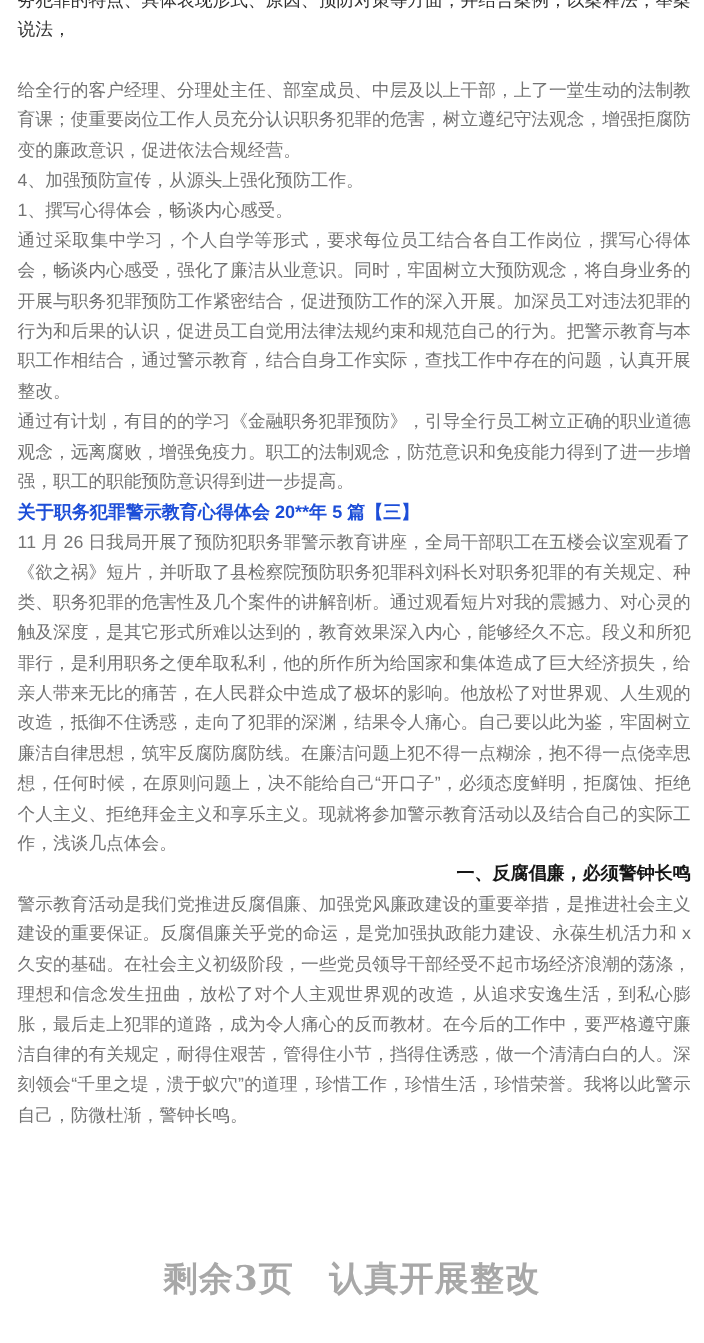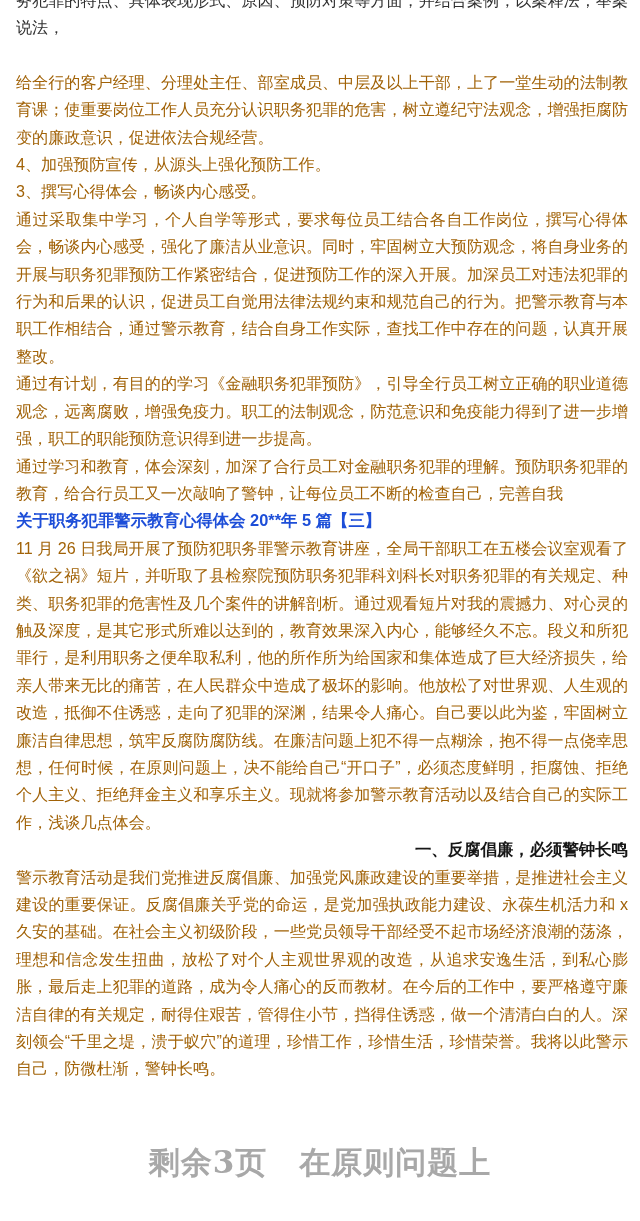--- a/index.html
+++ b/index.html
@@ -27,21 +27,21 @@
     width: 640px;
     padding: 0 12px 0 16px;
     box-sizing: border-box;
     
     margin-top: -13px;
   }
   .para {
     margin: 0;
     font-size: 16.1px;
     line-height: 27.4px;
-    color: #a16207;
+    color: #737373;
     text-align: justify;
     text-justify: inter-character;
     letter-spacing: 0px;
     word-break: break-all;
     font-weight: 400;
   }
   .para.clipped-top {
     color: #2f2f2f;
   }
   .spacer {
@@ -98,29 +98,28 @@
 </head>
 <body>
 
 <div id="page">
 
   <div id="doc">
       <p class="para clipped-top">务犯罪的特点、具体表现形式、原因、预防对策等方面，并结合案例，以案释法，举案说法，</p>
       <div class="spacer"></div>
       <p class="para">给全行的客户经理、分理处主任、部室成员、中层及以上干部，上了一堂生动的法制教育课；使重要岗位工作人员充分认识职务犯罪的危害，树立遵纪守法观念，增强拒腐防变的廉政意识，促进依法合规经营。</p>
       <p class="para">4、加强预防宣传，从源头上强化预防工作。</p>
-      <p class="para">3、撰写心得体会，畅谈内心感受。</p>
+      <p class="para">1、撰写心得体会，畅谈内心感受。</p>
       <p class="para">通过采取集中学习，个人自学等形式，要求每位员工结合各自工作岗位，撰写心得体会，畅谈内心感受，强化了廉洁从业意识。同时，牢固树立大预防观念，将自身业务的开展与职务犯罪预防工作紧密结合，促进预防工作的深入开展。加深员工对违法犯罪的行为和后果的认识，促进员工自觉用法律法规约束和规范自己的行为。把警示教育与本职工作相结合，通过警示教育，结合自身工作实际，查找工作中存在的问题，认真开展整改。</p>
       <p class="para">通过有计划，有目的的学习《金融职务犯罪预防》，引导全行员工树立正确的职业道德观念，远离腐败，增强免疫力。职工的法制观念，防范意识和免疫能力得到了进一步增强，职工的职能预防意识得到进一步提高。</p>
-      <p class="para">通过学习和教育，体会深刻，加深了合行员工对金融职务犯罪的理解。预防职务犯罪的教育，给合行员工又一次敲响了警钟，让每位员工不断的检查自己，完善自我</p>
       <p class="heading">关于职务犯罪警示教育心得体会 20**年 5 篇【三】</p>
       <p class="para">11 月 26 日我局开展了预防犯职务罪警示教育讲座，全局干部职工在五楼会议室观看了《欲之祸》短片，并听取了县检察院预防职务犯罪科刘科长对职务犯罪的有关规定、种类、职务犯罪的危害性及几个案件的讲解剖析。通过观看短片对我的震撼力、对心灵的触及深度，是其它形式所难以达到的，教育效果深入内心，能够经久不忘。段义和所犯罪行，是利用职务之便牟取私利，他的所作所为给国家和集体造成了巨大经济损失，给亲人带来无比的痛苦，在人民群众中造成了极坏的影响。他放松了对世界观、人生观的改造，抵御不住诱惑，走向了犯罪的深渊，结果令人痛心。自己要以此为鉴，牢固树立廉洁自律思想，筑牢反腐防腐防线。在廉洁问题上犯不得一点糊涂，抱不得一点侥幸思想，任何时候，在原则问题上，决不能给自己“开口子”，必须态度鲜明，拒腐蚀、拒绝个人主义、拒绝拜金主义和享乐主义。现就将参加警示教育活动以及结合自己的实际工作，浅谈几点体会。</p>
       <p class="subheading">一、反腐倡廉，必须警钟长鸣</p>
       <p class="para">警示教育活动是我们党推进反腐倡廉、加强党风廉政建设的重要举措，是推进社会主义建设的重要保证。反腐倡廉关乎党的命运，是党加强执政能力建设、永葆生机活力和 x 久安的基础。在社会主义初级阶段，一些党员领导干部经受不起市场经济浪潮的荡涤，理想和信念发生扭曲，放松了对个人主观世界观的改造，从追求安逸生活，到私心膨胀，最后走上犯罪的道路，成为令人痛心的反而教材。在今后的工作中，要严格遵守廉洁自律的有关规定，耐得住艰苦，管得住小节，挡得住诱惑，做一个清清白白的人。深刻领会“千里之堤，溃于蚁穴”的道理，珍惜工作，珍惜生活，珍惜荣誉。我将以此警示自己，防微杜渐，警钟长鸣。</p>
     </div>
 
   <div id="fade"></div>
 
   <div id="paywall">
-    <span id="paywall-text">剩余3页　在原则问题上</span>
+    <span id="paywall-text">剩余3页　认真开展整改</span>
   </div>
 
 </div>
 
 </body></html>

